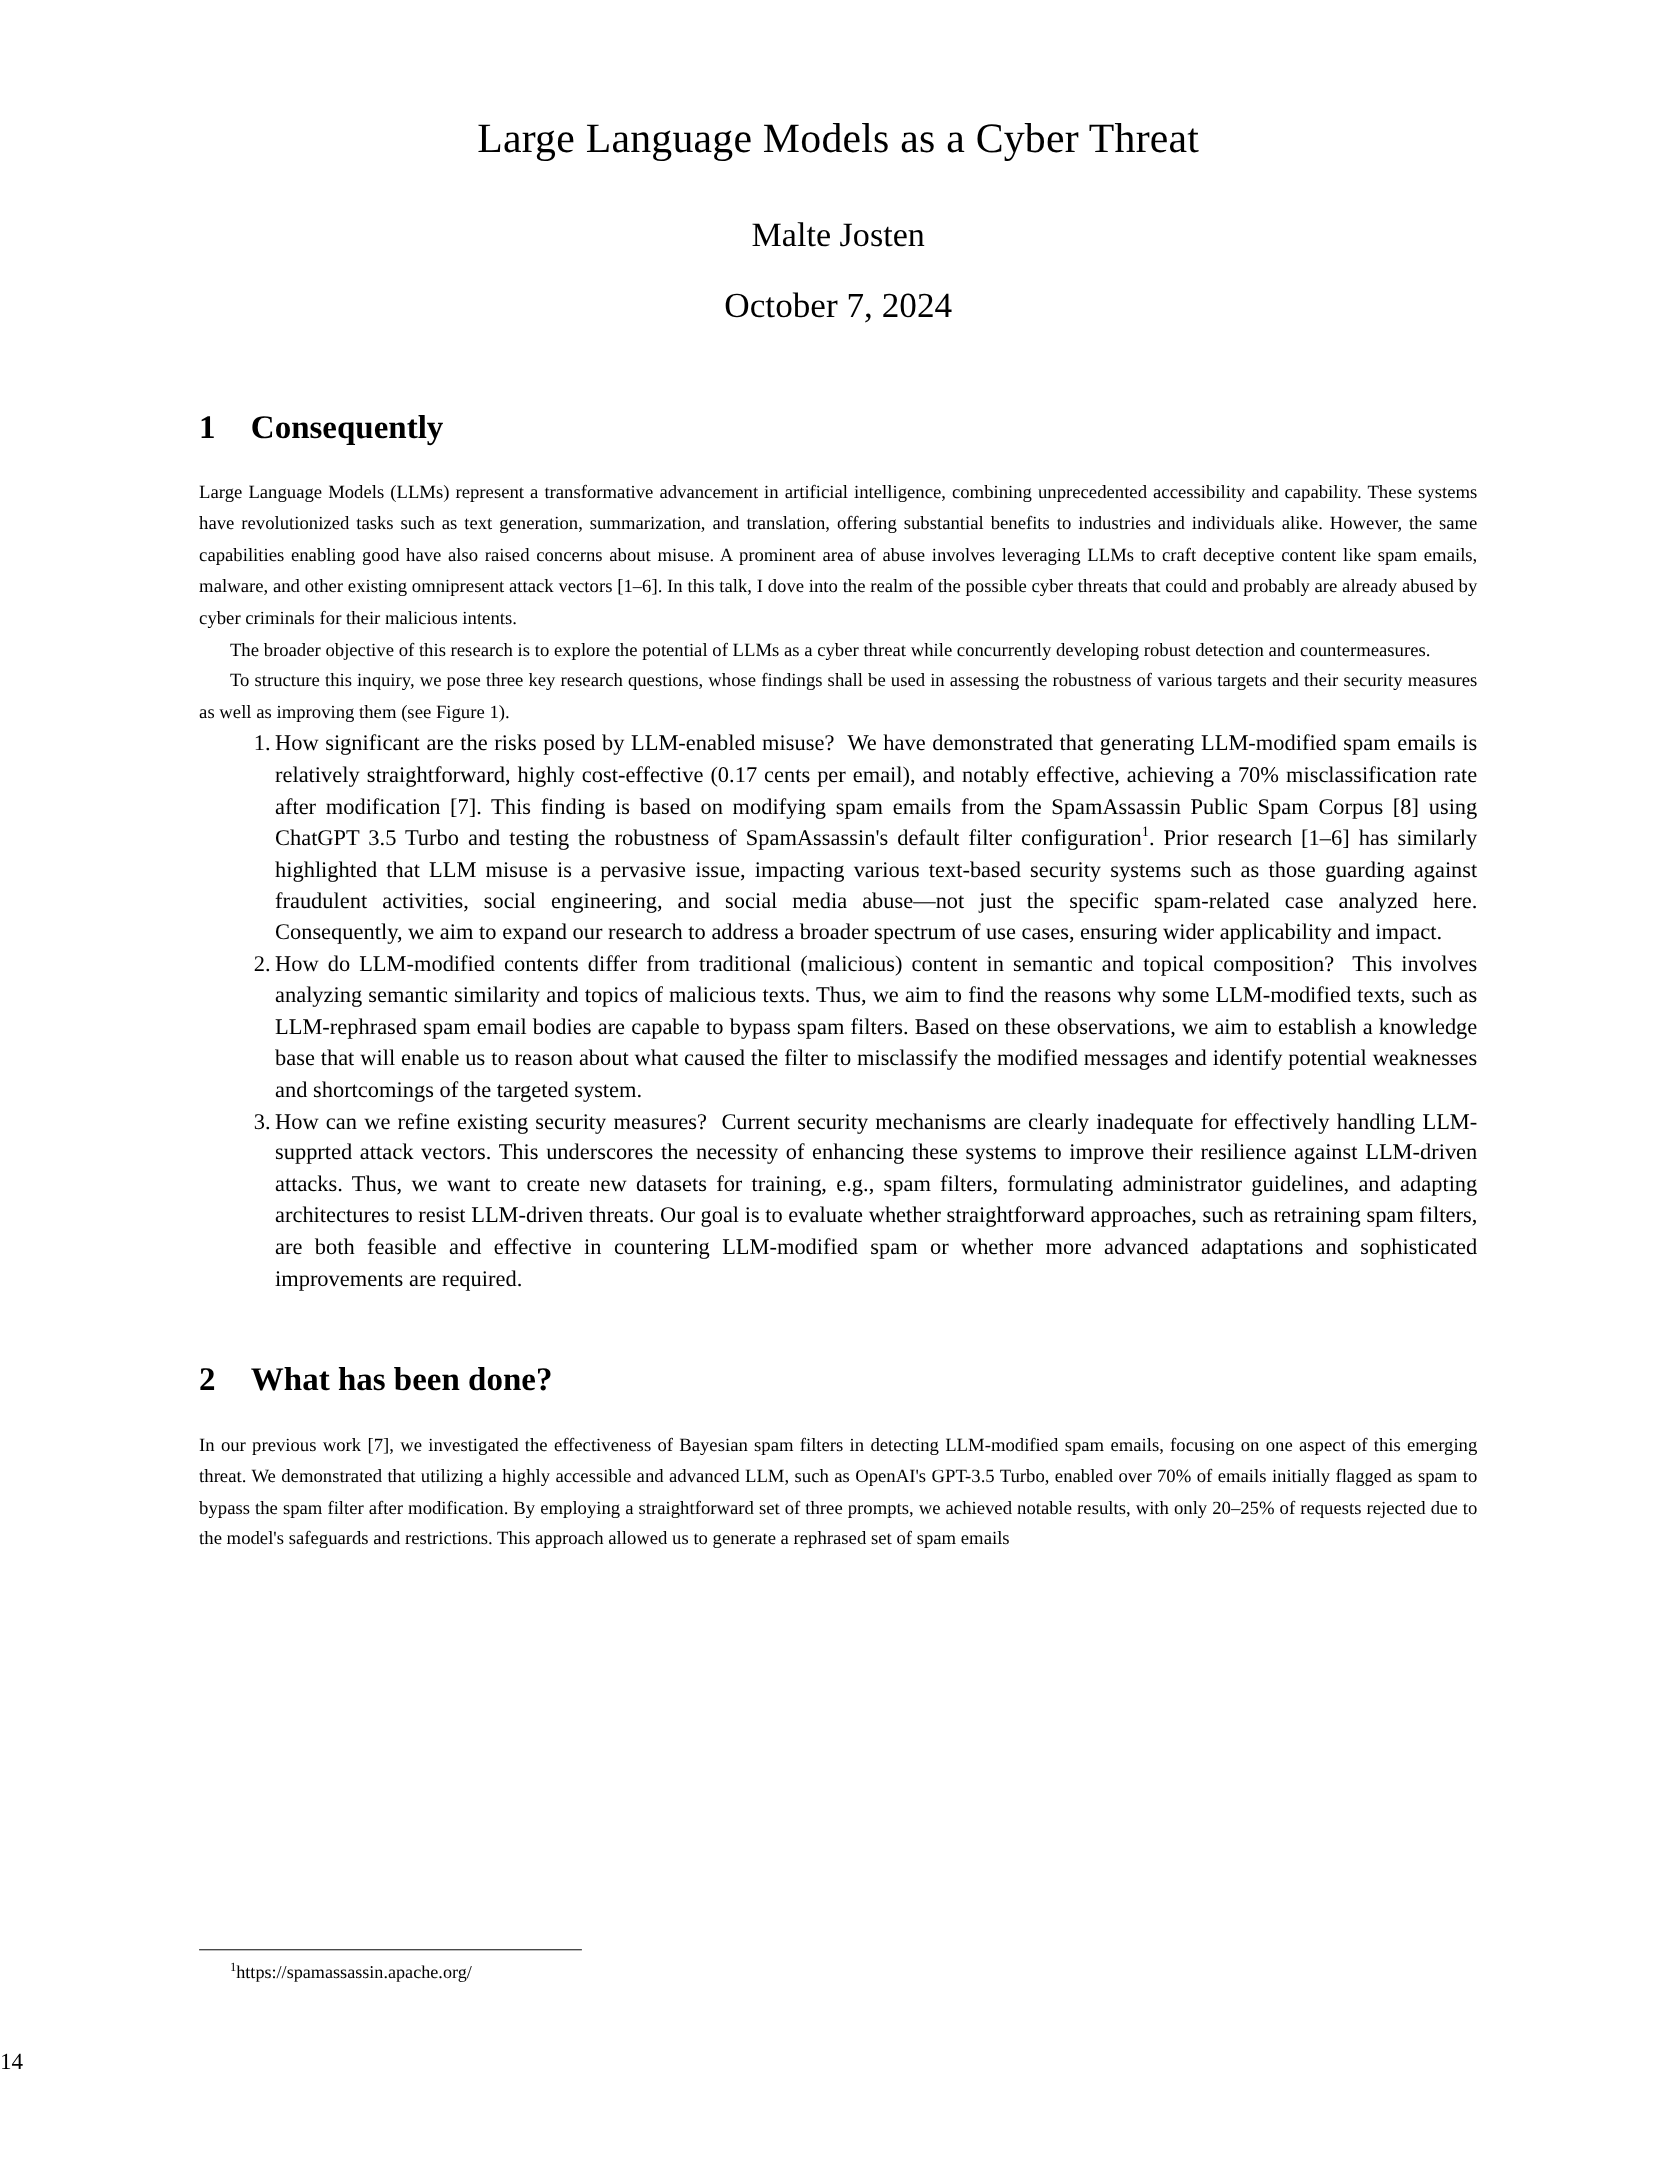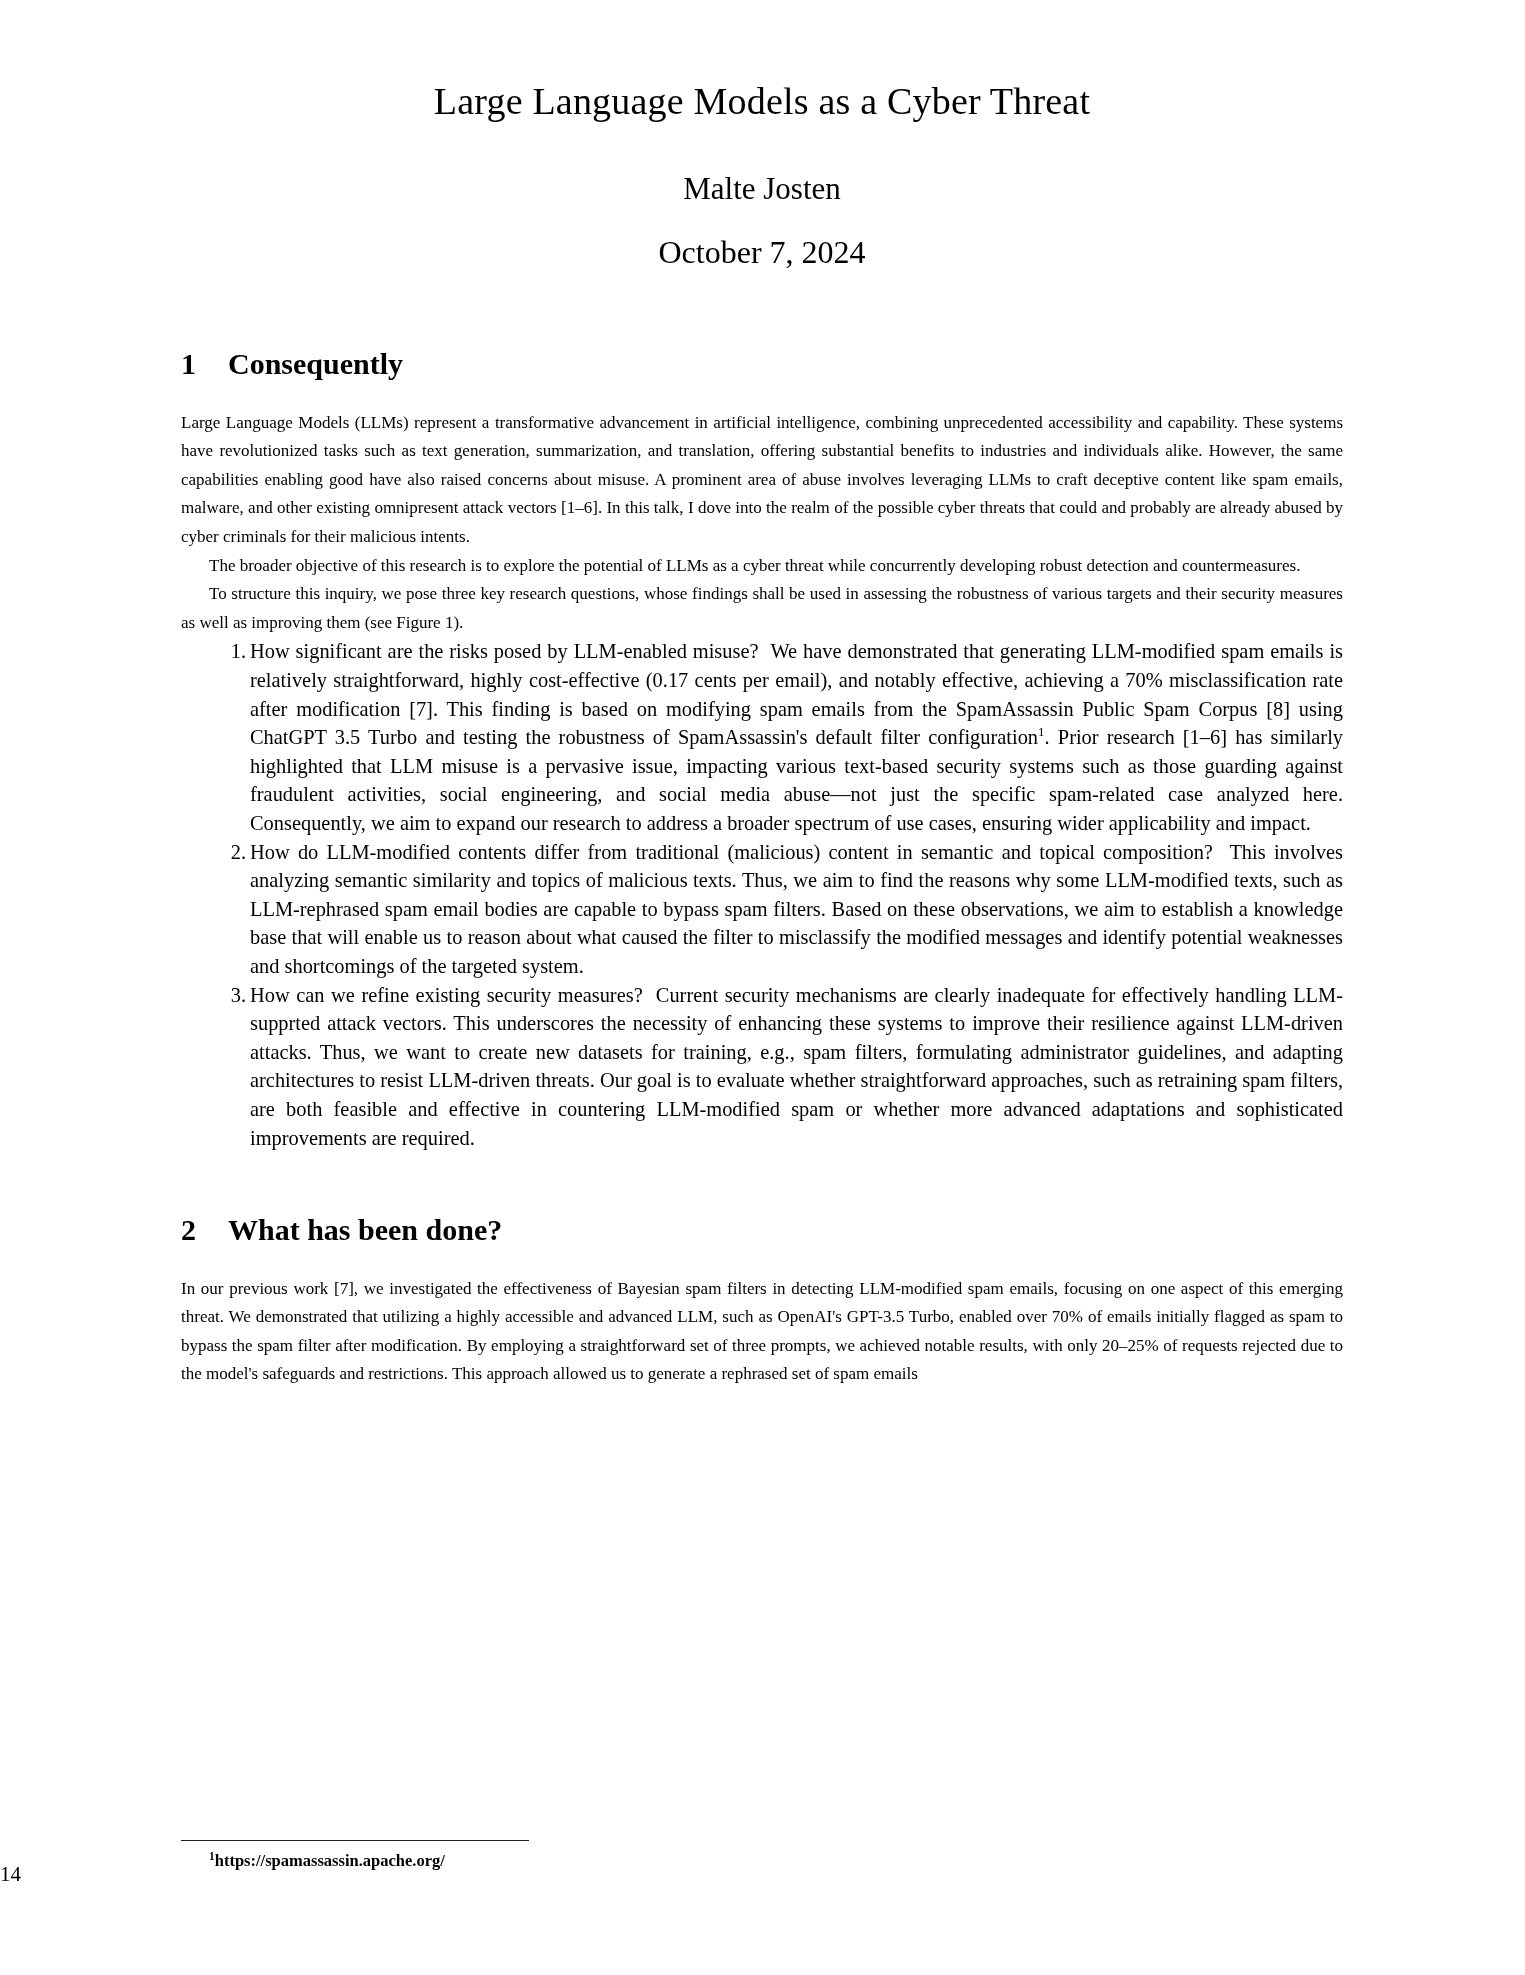--- a/index.html
+++ b/index.html
@@ -28,21 +28,21 @@
   }
 
   
   .title-block {
     text-align: center;
   }
   .doc-title {
     font-size: 38px;
     font-weight: normal;
     margin: 0;
-    padding-top: 79px;
+    padding-top: 104px;
     letter-spacing: 0.2px;
     line-height: 1.2;
   }
   .doc-author {
     font-size: 31px;
     margin: 0;
     padding-top: 45px;
     line-height: 1.2;
   }
   .doc-date {
@@ -110,23 +110,22 @@
     margin-top: 12px;
   }
   ol.questions > li .q-rest::before {
     content: "\00a0\00a0";
   }
 
   
   .footnote-area {
     position: absolute;
     left: 181px;
-    top: 1840px;
+    top: 1772px;
     width: 1162px;
-    font-weight: bold;
   }
   .footnote-rule {
     width: 348px;
     height: 0;
     border-top: 1.6px solid #1d1d1d;
     margin: 0;
   }
   .footnote-text {
     font-size: 16.5px;
     line-height: 22px;

